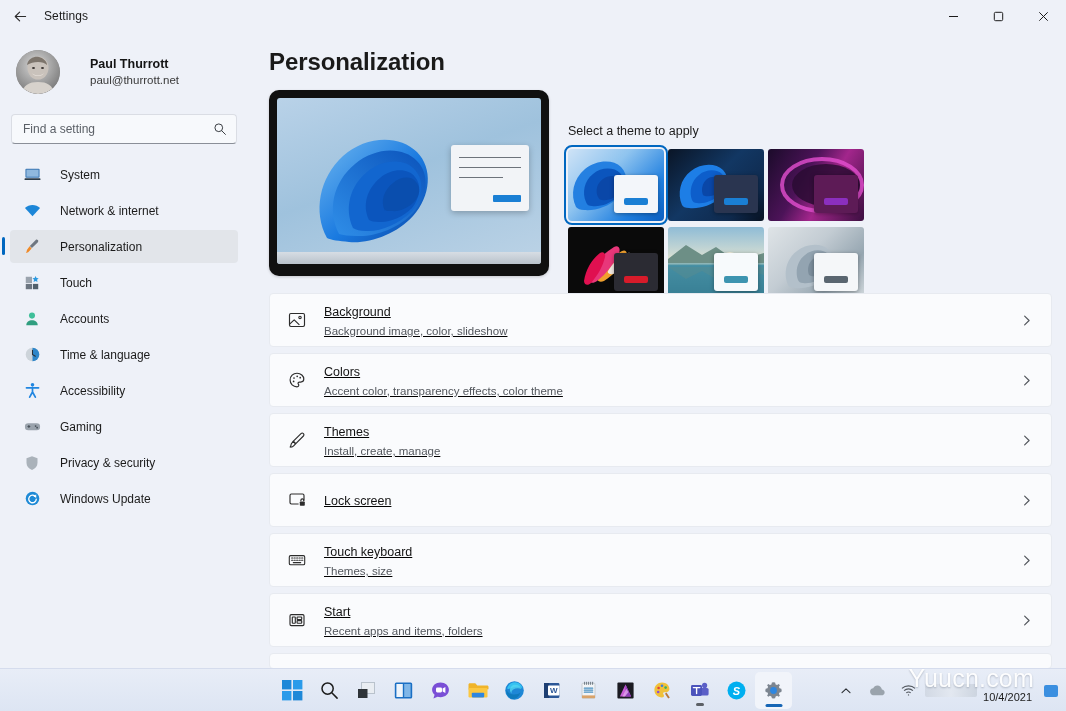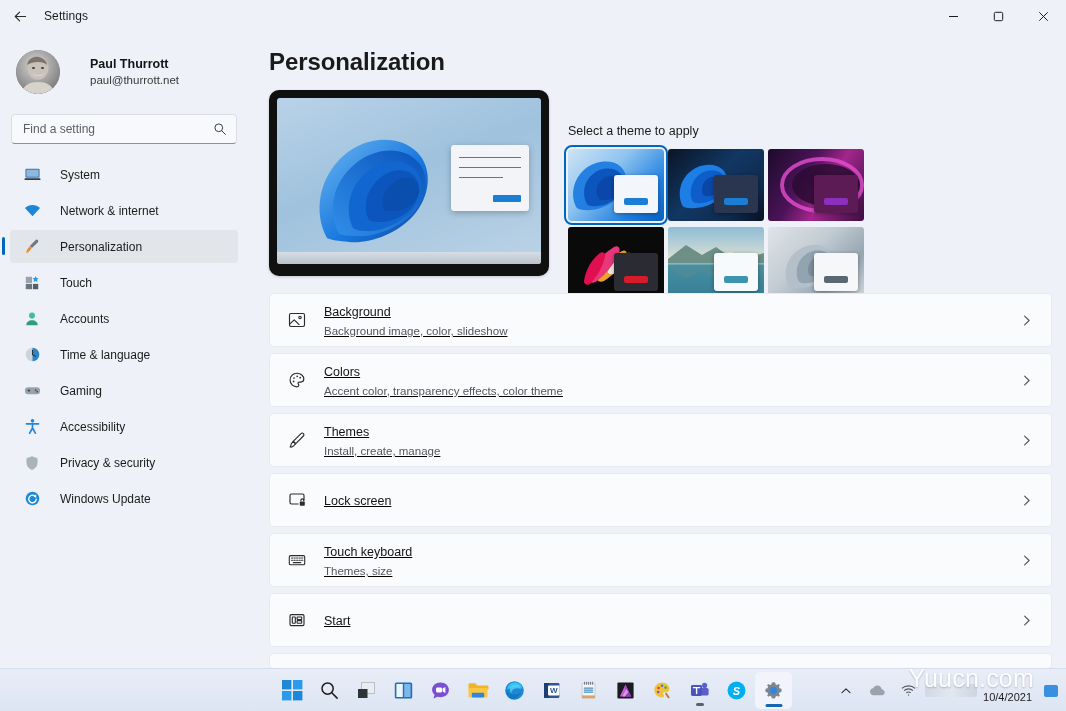--- a/index.html
+++ b/index.html
@@ -392,39 +392,39 @@
             <path d="M9 1.8A7.2 7.2 0 0 1 9 16.2z" fill="#2e86c9"></path>
             <path d="M9 4.6V9l3 1.8" stroke="#2b3138" stroke-width="1.1" fill="none" stroke-linecap="round"></path>
           </svg>
         </span>
         <span class="nav-label">Time &amp; language</span>
       </div>
 
       <div class="navitem">
         <span class="nav-ic">
           <svg width="17" height="17" viewBox="0 0 18 18">
+            <circle cx="9" cy="2.9" r="1.9" fill="#2186e0"></circle>
+            <path d="M2.6 6.2h12.8" stroke="#2186e0" stroke-width="1.8" stroke-linecap="round"></path>
+            <path d="M9 5.6v5m0 0l-3 5.5m3-5.5l3 5.5" stroke="#2186e0" stroke-width="1.8" fill="none" stroke-linecap="round"></path>
+          </svg>
+        </span>
+        <span class="nav-label">Accessibility</span>
+      </div>
+
+      <div class="navitem">
+        <span class="nav-ic">
+          <svg width="17" height="17" viewBox="0 0 18 18">
             <rect x="1" y="5.5" width="16" height="7.4" rx="3.5" fill="#9aa3ad"></rect>
             <rect x="3.6" y="8.4" width="3.2" height="1.2" rx=".6" fill="#475059"></rect>
             <rect x="4.6" y="7.4" width="1.2" height="3.2" rx=".6" fill="#475059"></rect>
             <circle cx="12.3" cy="8.5" r=".95" fill="#475059"></circle>
             <circle cx="13.9" cy="10.2" r=".95" fill="#475059"></circle>
           </svg>
         </span>
         <span class="nav-label">Gaming</span>
-      </div>
-
-      <div class="navitem">
-        <span class="nav-ic">
-          <svg width="17" height="17" viewBox="0 0 18 18">
-            <circle cx="9" cy="2.9" r="1.9" fill="#2186e0"></circle>
-            <path d="M2.6 6.2h12.8" stroke="#2186e0" stroke-width="1.8" stroke-linecap="round"></path>
-            <path d="M9 5.6v5m0 0l-3 5.5m3-5.5l3 5.5" stroke="#2186e0" stroke-width="1.8" fill="none" stroke-linecap="round"></path>
-          </svg>
-        </span>
-        <span class="nav-label">Accessibility</span>
       </div>
 
       <div class="navitem">
         <span class="nav-ic">
           <svg width="16" height="16" viewBox="0 0 18 18">
             <path d="M9 1.4l6.2 2.3v5.1c0 4-2.6 6.7-6.2 8-3.6-1.3-6.2-4-6.2-8V3.7z" fill="#aab2ba"></path>
           </svg>
         </span>
         <span class="nav-label">Privacy &amp; security</span>
       </div>
@@ -649,20 +649,21 @@
         <span class="row-ic">
           <svg width="20" height="20" viewBox="0 0 20 20" fill="none" stroke="currentColor" stroke-width="1.15">
             <rect x="3" y="4.6" width="14" height="11" rx="1.3"></rect>
             <rect x="5.3" y="7" width="3" height="6.2" rx=".5"></rect>
             <rect x="10.1" y="7" width="4.6" height="2.6" rx=".5"></rect>
             <rect x="10.1" y="10.6" width="4.6" height="2.6" rx=".5"></rect>
           </svg>
         </span>
         <span class="row-text">
           <span class="row-title">Start</span>
+          <span class="row-sub" style="display:block">Recent apps and items, folders</span>
         </span>
         <span class="row-chev">
           <svg width="13" height="13" viewBox="0 0 14 14" fill="none" stroke="currentColor" stroke-width="1.25">
               <path d="M5 2.2L9.8 7 5 11.8" stroke-linecap="round" stroke-linejoin="round"></path>
             </svg>
         </span>
       </div>
 
       <div class="row" style="height:16px;overflow:hidden"></div>
 

